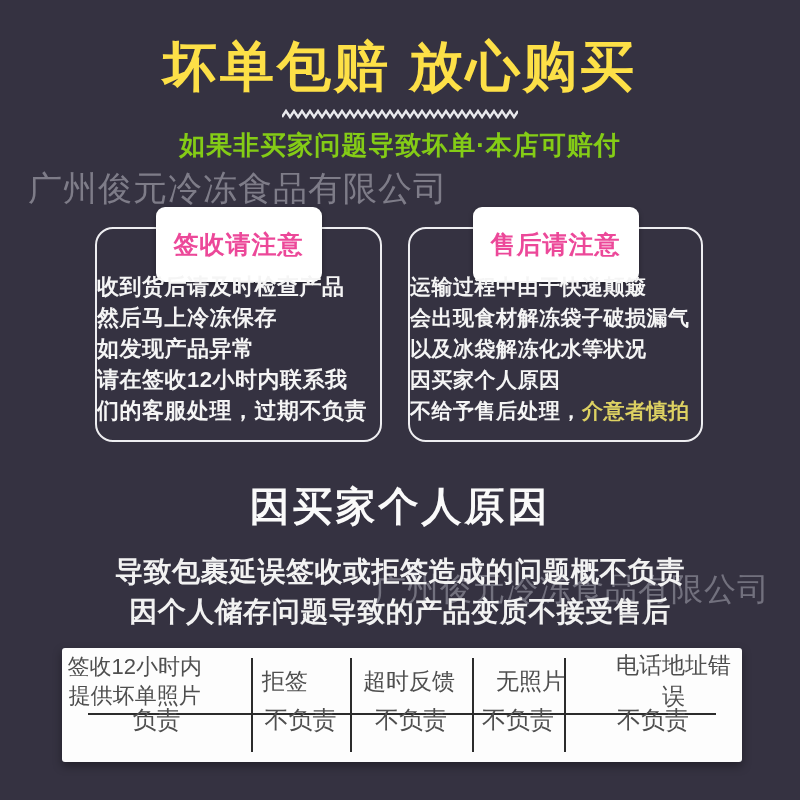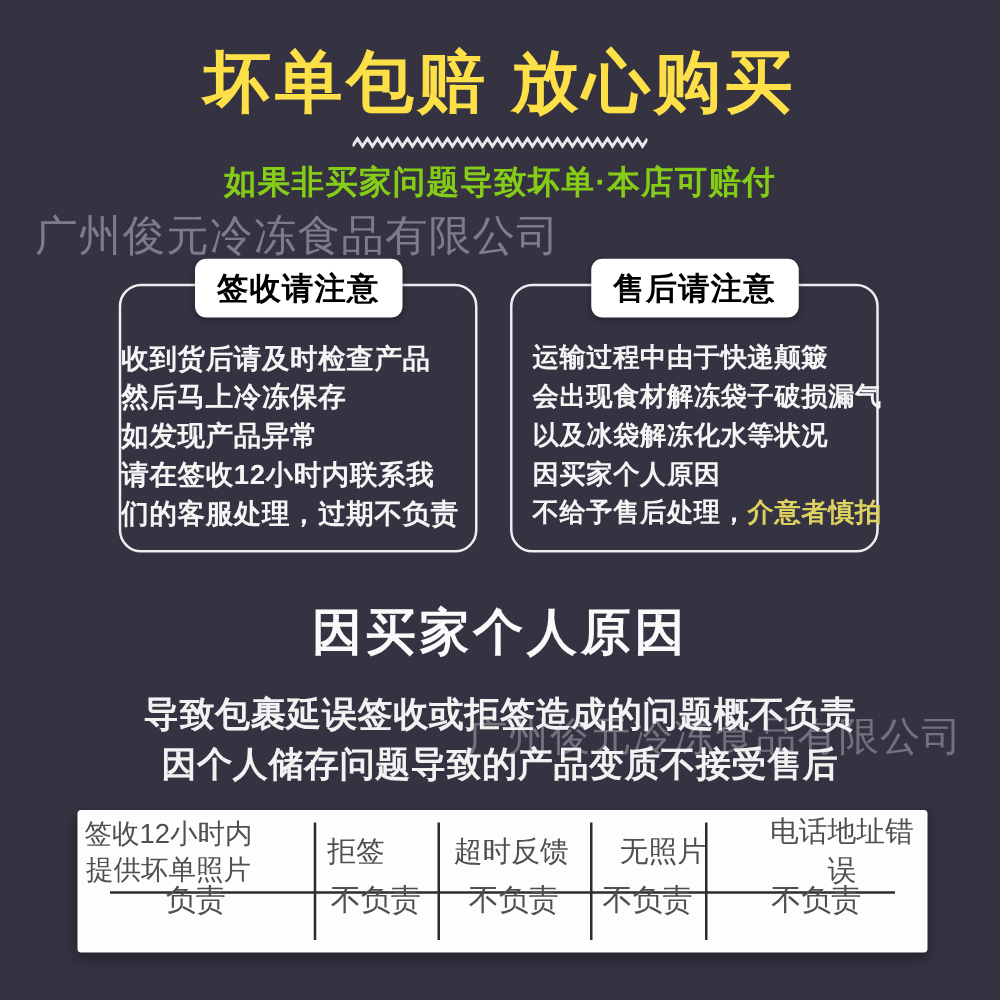--- a/index.html
+++ b/index.html
@@ -37,36 +37,36 @@
   
   .notice-box{
     position:absolute;top:227px;height:215px;
     border:2px solid #eeeef1;border-radius:18px;
     box-sizing:border-box;
   }
   .box-left{left:95px;width:287px;}
   .box-right{left:408px;width:295px;}
   .badge{
     position:absolute;top:-22px;left:50%;transform:translateX(-50%);
-    background:#ffffff;color:#000000;
+    background:#ffffff;color:#ec4899;
     font-size:25px;font-weight:bold;letter-spacing:1px;
-    padding:7px 18px;border-radius:9px;
+    padding:21px 18px;border-radius:9px;
     white-space:nowrap;
     box-shadow:0 2px 5px rgba(0,0,0,0.3);
   }
   .box-lines{
     position:absolute;top:42px;left:0;width:100%;
     text-align:left;
   }
   .box-line{
     font-size:22px;line-height:31px;font-weight:bold;
     letter-spacing:0.5px;white-space:nowrap;
     color:#f5f5f5;
   }
-  .box-right .box-line{font-size:21px;padding-left:16px;}
+  .box-right .box-line{font-size:21px;}
   .hl-yellow{font-weight:bold;}
   
   .buyer{position:absolute;top:482px;left:0;width:800px;text-align:center;}
   .buyer-title{
     margin:0;font-size:40px;line-height:48px;
     font-weight:900;letter-spacing:3px;color:#fafafa;
   }
   .buyer-line{
     font-size:28px;line-height:40px;font-weight:bold;
     letter-spacing:0.5px;color:#f2f2f2;

